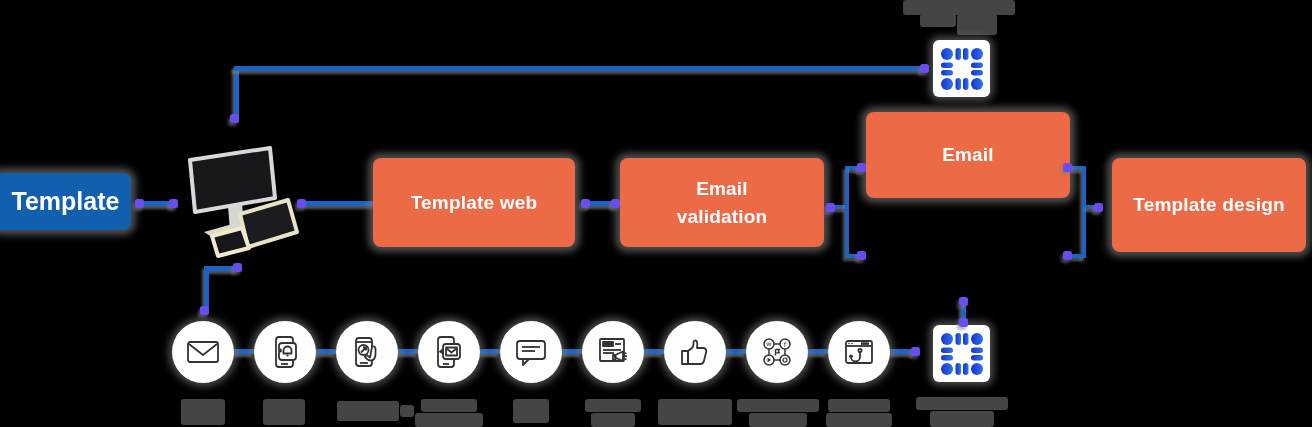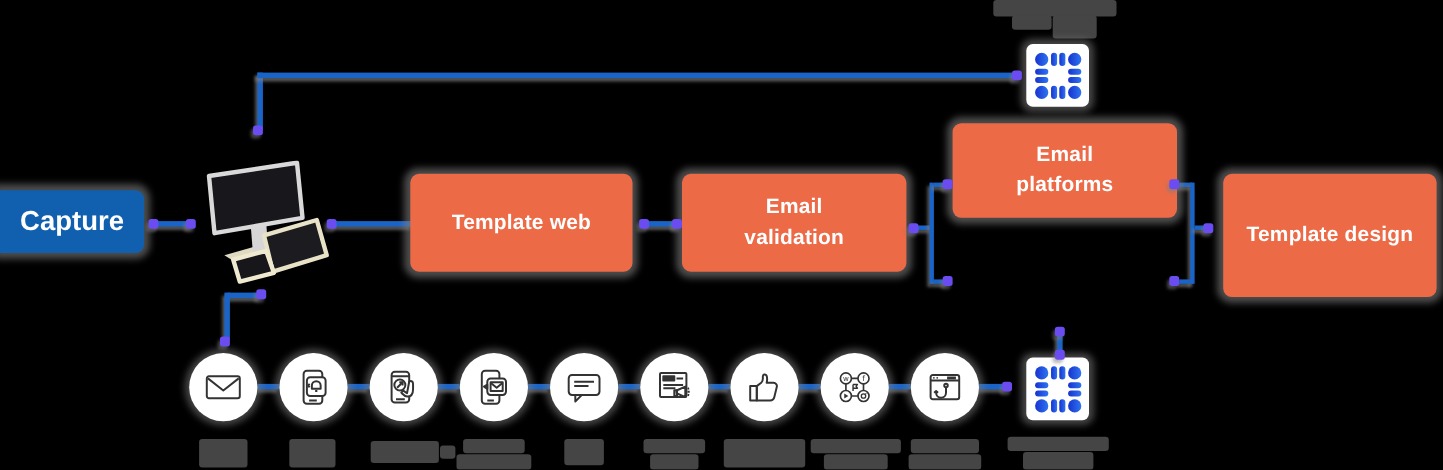--- a/index.html
+++ b/index.html
@@ -18,21 +18,21 @@
     color:#fff;font-weight:bold;font-size:25px;z-index:2;
     box-shadow:0 0 7px 5px rgba(128,128,128,.6);}
   .obox{position:absolute;background:#ed6a47;border-radius:8px;color:#fff;z-index:2;
     display:flex;flex-direction:column;justify-content:center;align-items:center;text-align:center;
     font-weight:bold;font-size:19px;line-height:28px;letter-spacing:.2px;
     box-shadow:0 0 7px 5px rgba(128,128,128,.6);}
   .obox-capture{left:373px;top:158px;width:202px;height:89px;}
   .obox-validation{left:620px;top:158px;width:204px;height:89px;}
   .obox-platforms{left:866px;top:112px;width:204px;height:86px;}
   .obox-cross{left:866px;top:212px;width:204px;height:86px;}
-  .obox-template{left:1112px;top:158px;width:194px;height:112px;}
+  .obox-template{left:1112px;top:158px;width:194px;height:94px;}
   
   .circle{position:absolute;top:321px;width:62px;height:62px;border-radius:50%;background:#fff;z-index:2;
     display:flex;align-items:center;justify-content:center;
     box-shadow:0 0 7px 4px rgba(128,128,128,.55);}
   .logobox{position:absolute;width:57px;height:57px;background:#fff;border-radius:6px;z-index:2;
     display:flex;align-items:center;justify-content:center;
     box-shadow:0 0 7px 4px rgba(128,128,128,.55);}
   
   .blob{position:absolute;background:#454545;border-radius:3px;z-index:1;}
   svg{display:block;}
@@ -70,21 +70,21 @@
           <rect x="23" y="31" width="5.5" height="12" rx="2.75"></rect>
         <rect x="1" y="15.5" width="12" height="5.5" rx="2.75"></rect>
           <rect x="1" y="23" width="12" height="5.5" rx="2.75"></rect>
         <rect x="31" y="15.5" width="12" height="5.5" rx="2.75"></rect>
           <rect x="31" y="23" width="12" height="5.5" rx="2.75"></rect>
       </g>
     </svg>
   </div>
 
   <div class="bluebox">
-    <span>Capture</span>
+    <span>Template</span>
   </div>
 
   <div class="dot" style="left:135px;top:199px"></div>
   <div class="hline" style="left:141px;top:201px;width:34px"></div>
   <div class="dot" style="left:169px;top:199px"></div>
 
   <div style="position:absolute;left:176px;top:146px;z-index:2">
     <svg width="126" height="122" viewBox="0 0 126 122">
       <path d="M28 86 L78 72 L100 84 L50 100 Z" fill="#ece6cb" opacity="0.95"></path>
       <path d="M52 60 L66 57 L68 82 L54 85 Z" fill="#d6d6d6"></path>
@@ -113,21 +113,20 @@
   <div class="dot" style="left:826px;top:203px"></div>
   <div class="hline" style="left:834px;top:205px;width:13px;height:4px"></div>
   <div class="vline" style="left:845px;top:166px;width:4px;height:92px"></div>
   <div class="hline" style="left:849px;top:166px;width:12px;height:4px"></div>
   <div class="dot" style="left:857px;top:163px"></div>
   <div class="hline" style="left:849px;top:254px;width:12px;height:4px"></div>
   <div class="dot" style="left:857px;top:251px"></div>
 
   <div class="obox obox-platforms">
     <span>Email</span>
-    <span>platforms</span>
   </div>
 
   <div class="dot" style="left:1063px;top:163px"></div>
   <div class="hline" style="left:1072px;top:166px;width:12px;height:4px"></div>
   <div class="vline" style="left:1082px;top:166px;width:4px;height:92px"></div>
   <div class="hline" style="left:1072px;top:254px;width:12px;height:4px"></div>
   <div class="dot" style="left:1063px;top:251px"></div>
   <div class="hline" style="left:1086px;top:205px;width:12px;height:4px"></div>
   <div class="dot" style="left:1094px;top:203px"></div>
 

